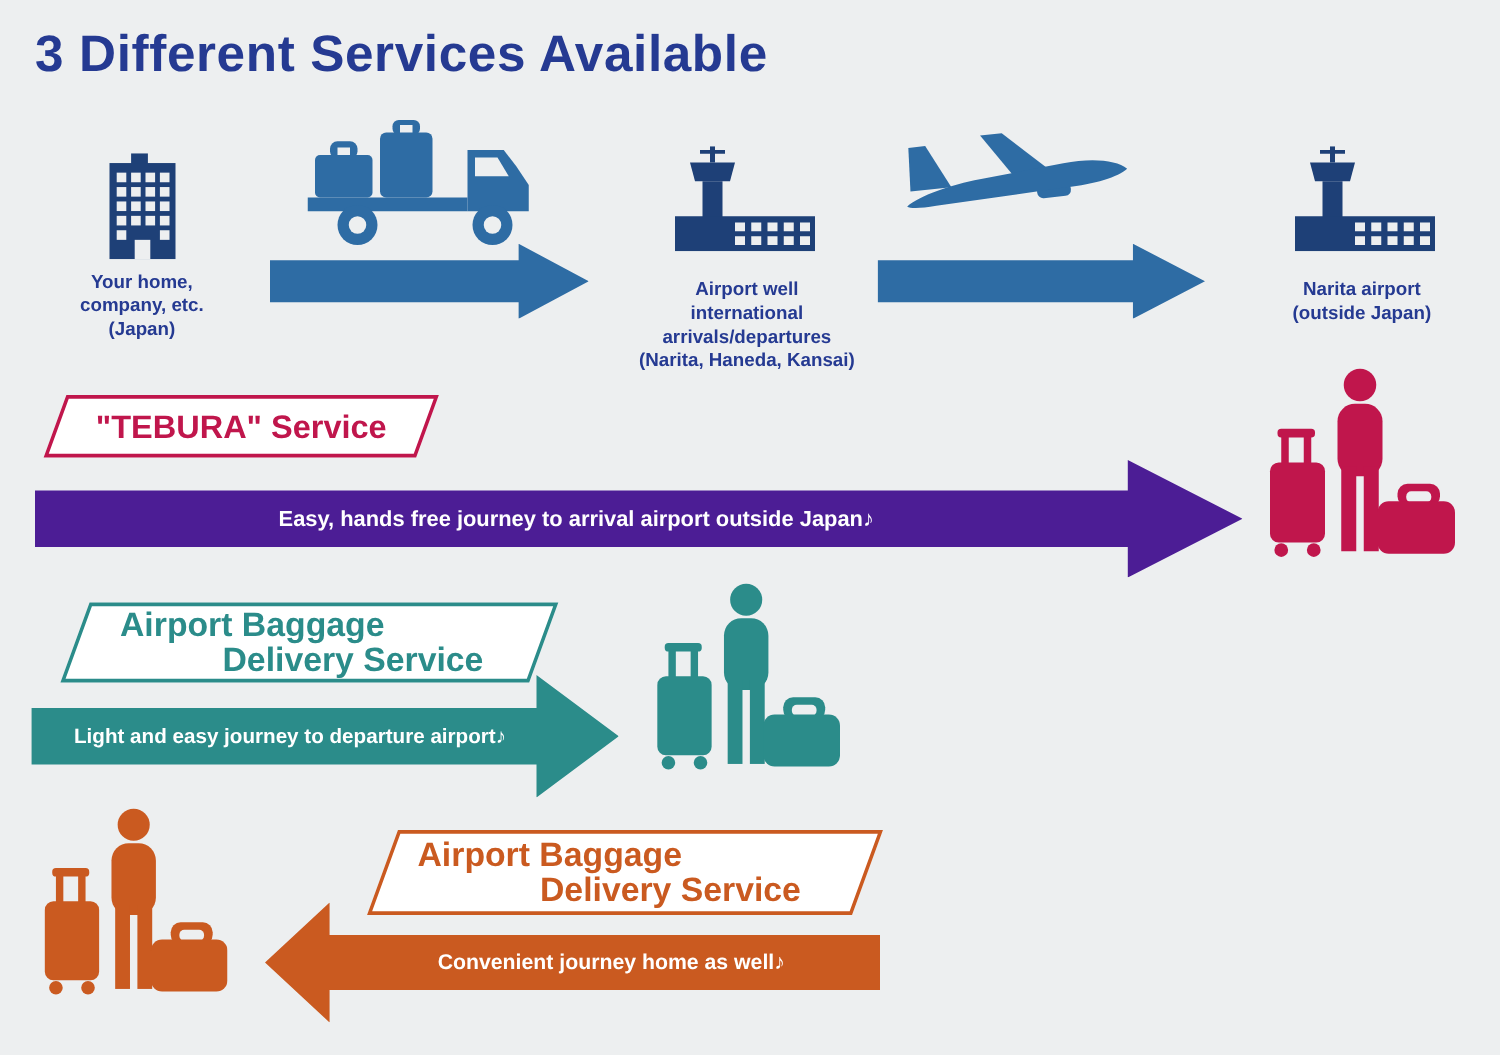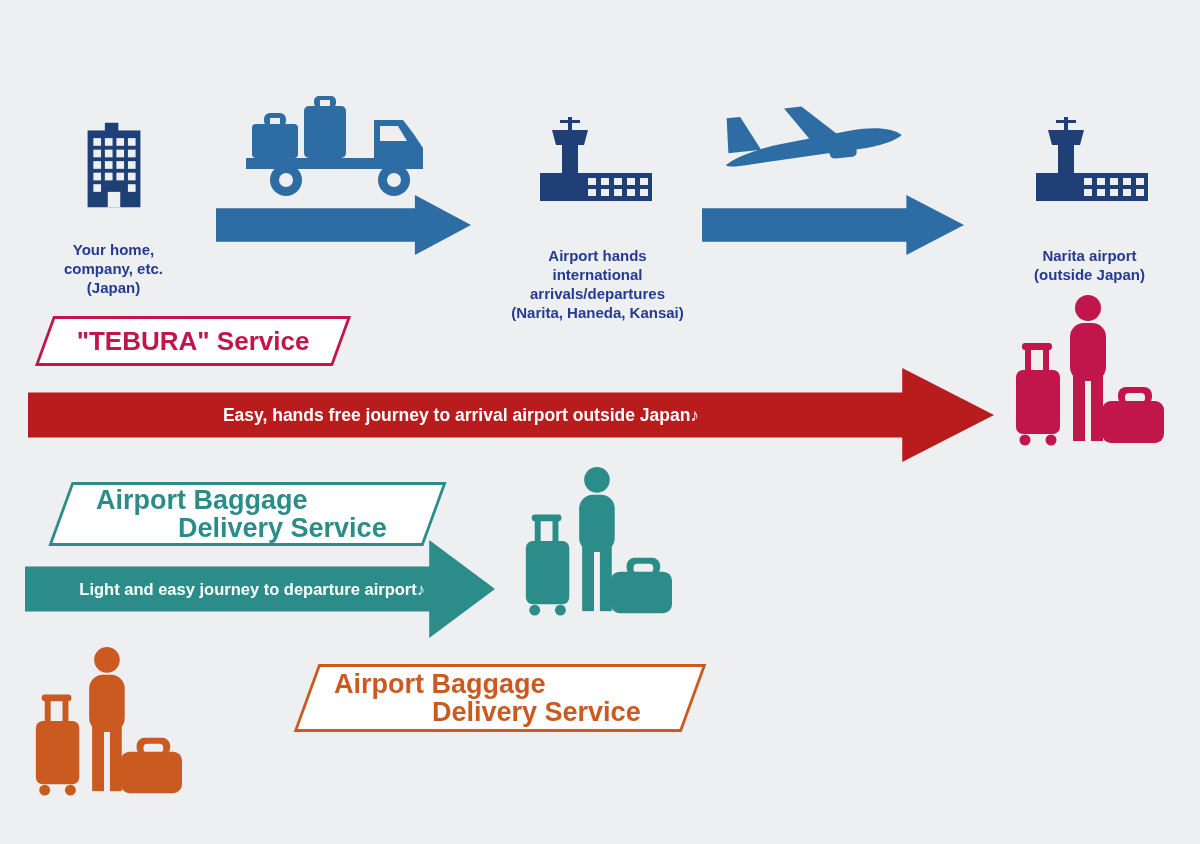--- a/index.html
+++ b/index.html
@@ -12,21 +12,21 @@
   }
   .title{
     position:absolute;left:28px;top:20px;margin:0;
     font-size:41px;font-weight:bold;color:#253a92;letter-spacing:.5px;
   }
   .icon{position:absolute;}
   .navy{color:#1e4077;}
   .blue{color:#2e6ca4;}
   .stop-label{
     position:absolute;text-align:center;font-weight:bold;color:#253a92;
-    font-size:15px;line-height:1.27;white-space:pre-line;margin-top:24px;
+    font-size:15px;line-height:1.27;white-space:pre-line;
   }
   
   .flow-arrow{
     position:absolute;background:#2e6ca4;
     clip-path:polygon(0 22%,78% 22%,78% 0,100% 50%,78% 100%,78% 78%,0 78%);
   }
   .arrow1{left:216px;top:195px;width:255px;height:60px;}
   .arrow2{left:702px;top:195px;width:262px;height:60px;}
   
   .badge{position:absolute;}
@@ -46,44 +46,45 @@
   .badge-teal .line2{padding-left:118px;}
   .badge-orange .badge-text{padding-top:6px;}
   .badge-orange .line1{padding-left:28px;}
   .badge-orange .line2{padding-left:126px;}
   
   .banner{
     position:absolute;display:flex;align-items:center;
     color:#ffffff;font-weight:bold;box-sizing:border-box;
   }
   .banner-red{
-    left:28px;top:368px;width:966px;height:94px;background:#b91c1c;
+    left:28px;top:368px;width:966px;height:94px;background:#4c1d95;
     clip-path:polygon(0 26%,90.5% 26%,90.5% 0,100% 50%,90.5% 100%,90.5% 74%,0 74%);
     justify-content:center;padding-right:100px;font-size:17.5px;text-align:center;
   }
   .banner-teal{
     left:25px;top:540px;width:470px;height:98px;background:#2b8c8a;
     clip-path:polygon(0 27%,86% 27%,86% 0,100% 50%,86% 100%,86% 73%,0 73%);
-    justify-content:flex-end;padding-left:14px;padding-right:70px;font-size:16.5px;
+    justify-content:center;padding-left:14px;padding-right:70px;font-size:16.5px;
   }
   .banner-orange{
     left:212px;top:722px;width:492px;height:96px;background:#ca5a20;
     clip-path:polygon(100% 27%,10.5% 27%,10.5% 0,0 50%,10.5% 100%,10.5% 73%,100% 73%);
     justify-content:center;padding-left:62px;font-size:17px;
   }
   
   .person-red{color:#c0164c;}
   .person-teal{color:#2b8c8a;}
   .person-orange{color:#ca5a20;}
 </style>
 </head>
 <body>
 
 <div class="stage">
 
+  <h1 class="title">3 Different Services Available</h1>
 
   <svg class="icon navy" style="left:78px;top:122px;width:72px;height:86px;" viewBox="0 0 75 88">
     <rect x="28" y="0" width="14" height="9" fill="currentColor"></rect>
     <rect x="10" y="8" width="55" height="80" fill="currentColor"></rect>
     <rect x="16" y="16" width="8" height="8" fill="#edeff0"></rect>
       <rect x="28" y="16" width="8" height="8" fill="#edeff0"></rect>
       <rect x="40" y="16" width="8" height="8" fill="#edeff0"></rect>
       <rect x="52" y="16" width="8" height="8" fill="#edeff0"></rect>
     <rect x="16" y="28" width="8" height="8" fill="#edeff0"></rect>
       <rect x="28" y="28" width="8" height="8" fill="#edeff0"></rect>
@@ -132,21 +133,21 @@
       <rect x="61" y="61" width="8" height="7" fill="#edeff0"></rect>
       <rect x="74" y="61" width="8" height="7" fill="#edeff0"></rect>
       <rect x="87" y="61" width="8" height="7" fill="#edeff0"></rect>
       <rect x="100" y="61" width="8" height="7" fill="#edeff0"></rect>
     <rect x="48" y="72" width="8" height="7" fill="#edeff0"></rect>
       <rect x="61" y="72" width="8" height="7" fill="#edeff0"></rect>
       <rect x="74" y="72" width="8" height="7" fill="#edeff0"></rect>
       <rect x="87" y="72" width="8" height="7" fill="#edeff0"></rect>
       <rect x="100" y="72" width="8" height="7" fill="#edeff0"></rect>
   </svg>
-  <div class="stop-label" style="left:475px;top:222px;width:245px;">Airport hands
+  <div class="stop-label" style="left:475px;top:222px;width:245px;">Airport well
 international
 arrivals/departures
 (Narita, Haneda, Kansai)</div>
 
   <svg class="icon blue" style="left:712px;top:98px;width:198px;height:92px;" viewBox="0 0 200 95">
     <g transform="rotate(-6 100 46)" fill="currentColor">
       <polygon points="14,48 16,12 30,12 48,48"></polygon>
       <polygon points="100,44 76,8 94,8 132,44"></polygon>
       <rect x="118" y="54" width="28" height="11" rx="5"></rect>
       <path d="M10,60 C22,52 48,46 72,44 L142,38 C166,36 186,40 194,48 C186,54 166,58 142,58 L34,62 C20,63 12,62 10,60 Z"></path>
@@ -240,14 +241,17 @@
     <rect x="121" y="100" width="20" height="9" rx="4" fill="#edeff0"></rect>
     <rect x="98" y="108" width="62" height="42" rx="9" fill="currentColor"></rect>
   </svg>
   <div class="badge badge-orange">
     <div class="badge-shape"></div>
     <div class="badge-text">
       <div class="badge-line line1">Airport Baggage</div>
       <div class="badge-line line2">Delivery Service</div>
     </div>
   </div>
+  <div class="banner banner-orange">
+    <span>Convenient journey home as well♪</span>
+  </div>
 
 </div>
 
 </body></html>

